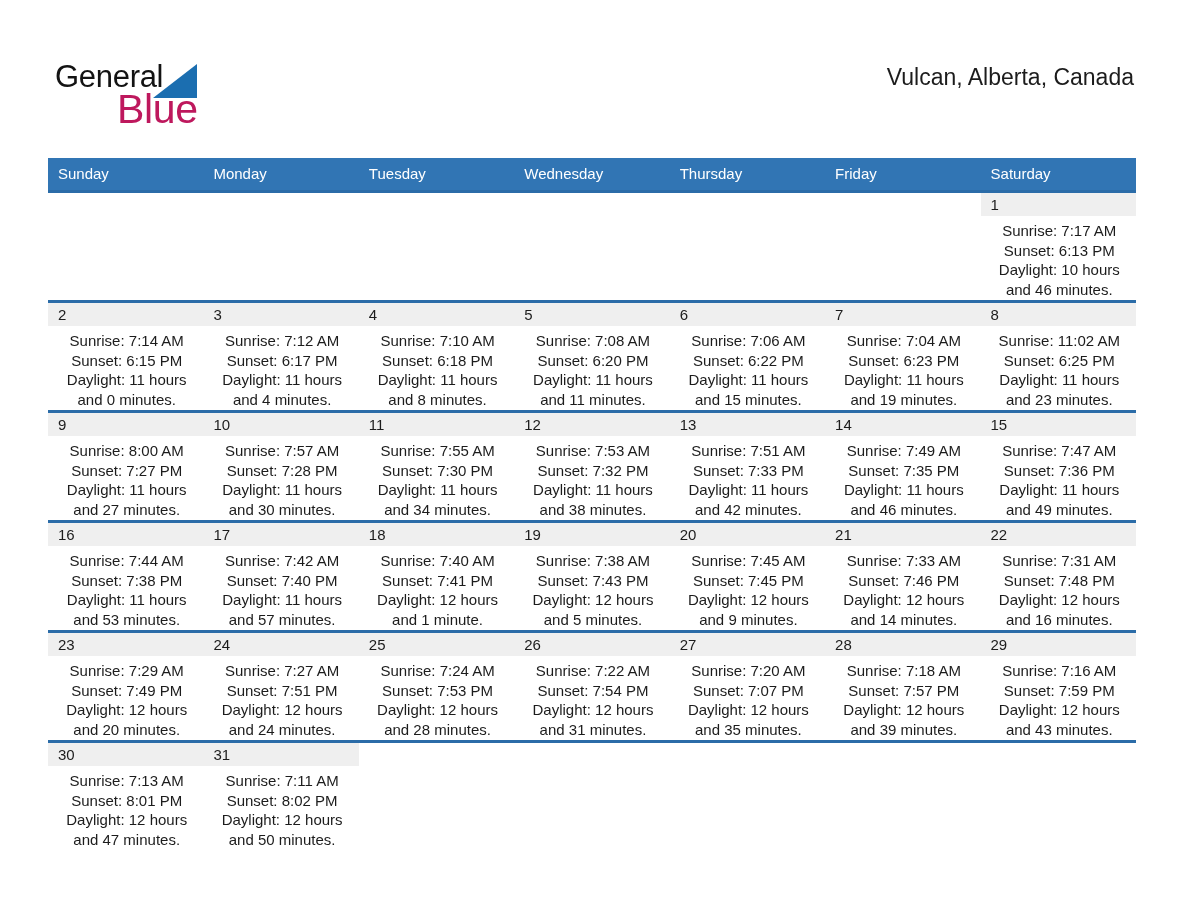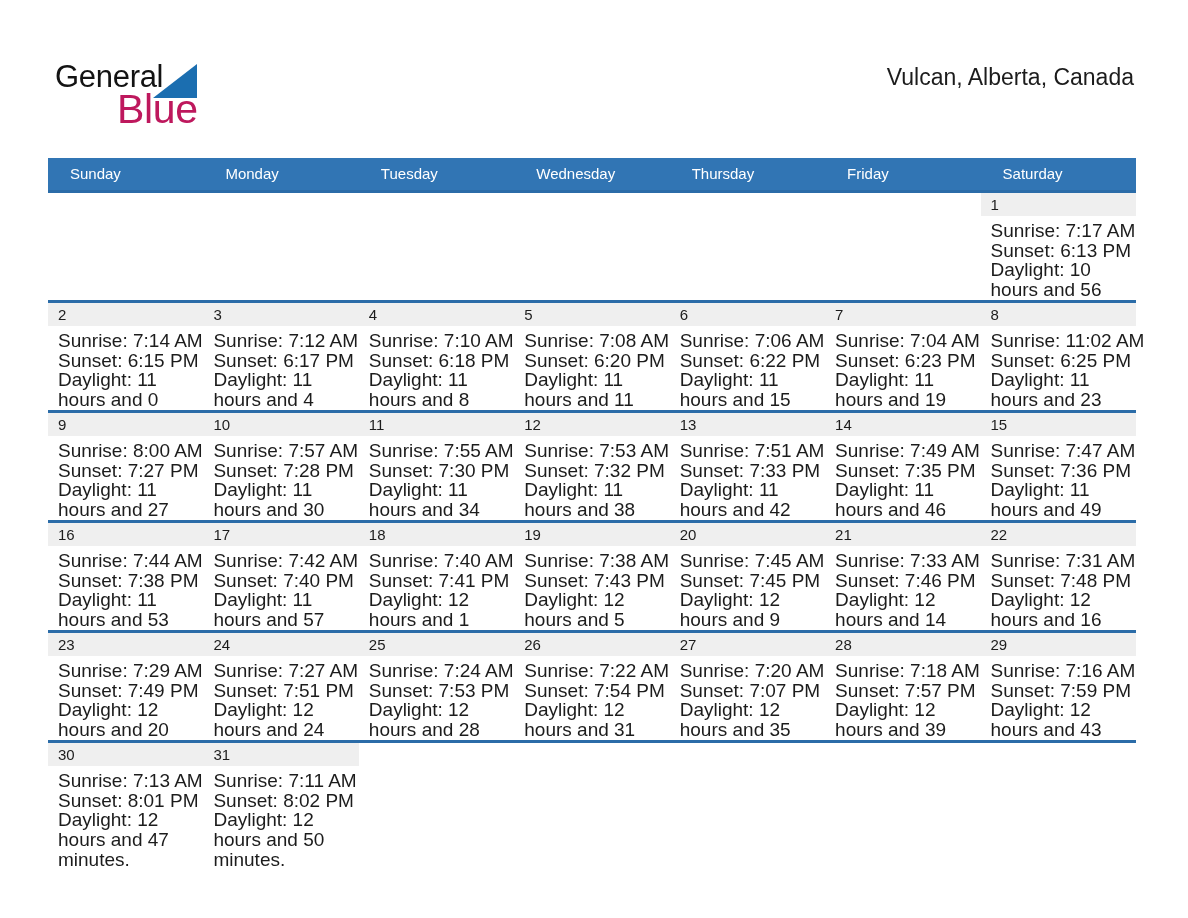--- a/index.html
+++ b/index.html
@@ -102,21 +102,21 @@
     table-layout: fixed;
   }
   .calendar col { width: 155.43px; }
 
   .calendar thead th {
     background: #3175b4;
     color: #ffffff;
     font-size: 15px;
     font-weight: normal;
     text-align: left;
-    padding: 7px 0 8px 22px;
+    padding: 7px 0 8px 10px;
     height: 17px;
     vertical-align: middle;
   }
 
   .calendar tbody tr {
     border-top: 3px solid #2b6ca8;
   }
   .calendar tbody td {
     vertical-align: top;
     padding: 0;
@@ -132,23 +132,24 @@
     background: #efefef;
     height: 23px;
     line-height: 23px;
     padding: 0 0 0 10px;
     font-size: 15px;
     color: #1c1c1c;
   }
   .daynum.empty { color: transparent; }
   .details {
     padding: 5px 8px 0 10px;
-    font-size: 19px;
+    font-size: 15px;
     line-height: 19.7px;
     color: #1c1c1c;
+    text-align: center;
   }
   .details div { white-space: nowrap; }
   .details .wrap { white-space: normal; }
 
   .last-row td { height: 113px; }
   .last-row .cell-inner { height: 113px; }
   .blank-cell .daynum { background: #ffffff; }
 </style>
 </head>
 <body>
@@ -221,21 +222,21 @@
             <div class="cell-inner">
               <div class="daynum empty"></div>
             </div>
           </td>
           <td>
             <div class="cell-inner">
               <div class="daynum">1</div>
               <div class="details">
                 <div>Sunrise: 7:17 AM</div>
                 <div>Sunset: 6:13 PM</div>
-                <div class="wrap">Daylight: 10 hours and 56 minutes.</div>
+                <div class="wrap">Daylight: 10 hours and 46 minutes.</div>
               </div>
             </div>
           </td>
         </tr>
         <tr>
           <td>
             <div class="cell-inner">
               <div class="daynum">2</div>
               <div class="details">
                 <div>Sunrise: 7:14 AM</div>

